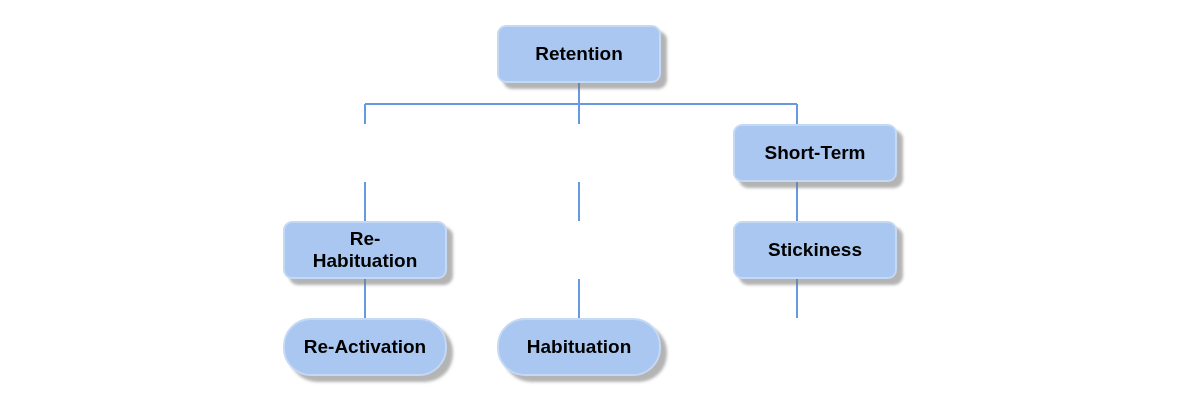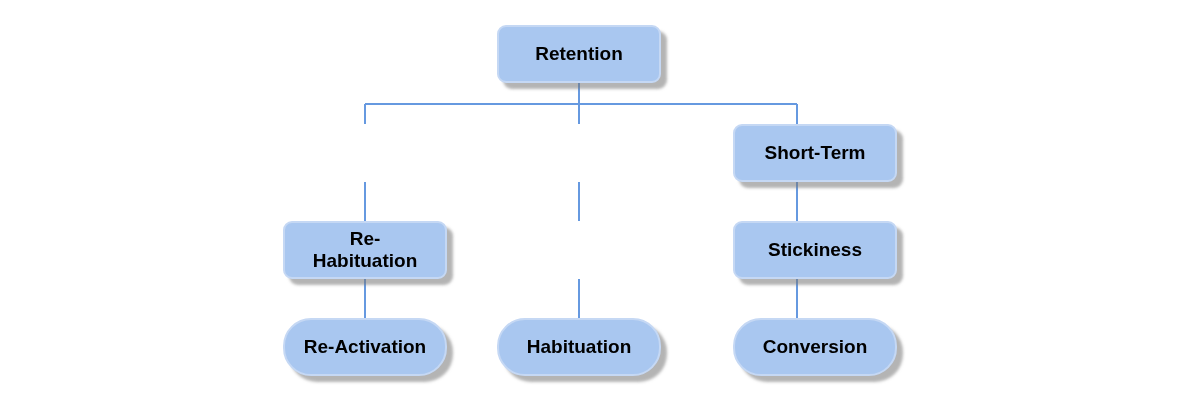--- a/index.html
+++ b/index.html
@@ -89,15 +89,14 @@
   <div class="node row-root">Retention</div>
 
   <div class="node col-0 row-2">Re-
 Habituation</div>
   <div class="node col-0 row-3">Re-Activation</div>
 
   <div class="node col-1 row-3">Habituation</div>
 
   <div class="node col-2 row-1">Short-Term</div>
   <div class="node col-2 row-2">Stickiness</div>
-  <div class="node col-2 row-3">Conversion</div>
 
 </div>
 
 </body></html>

